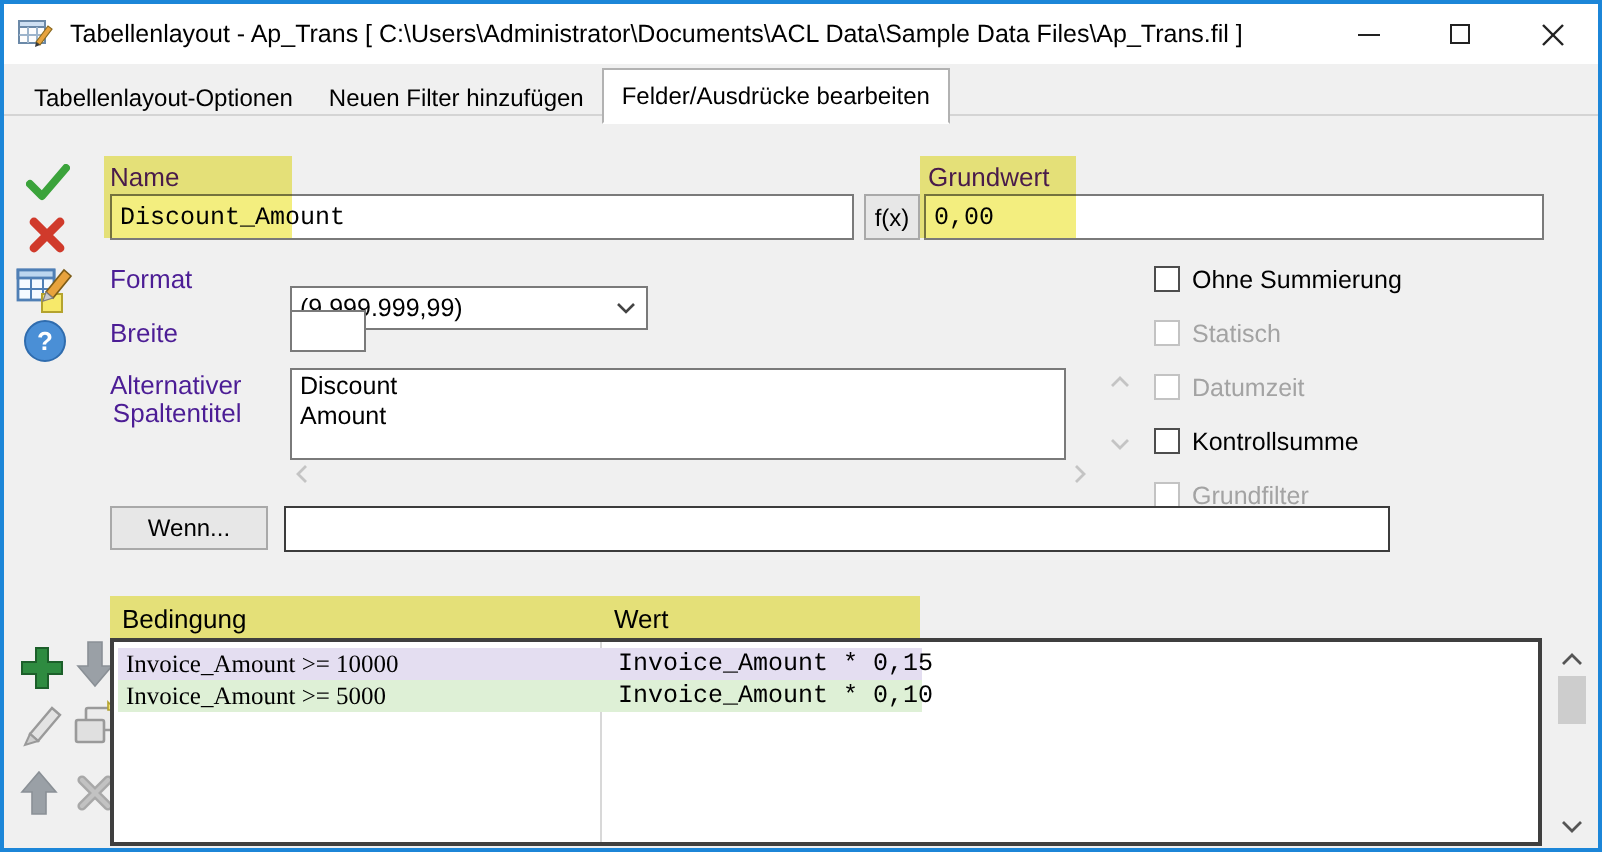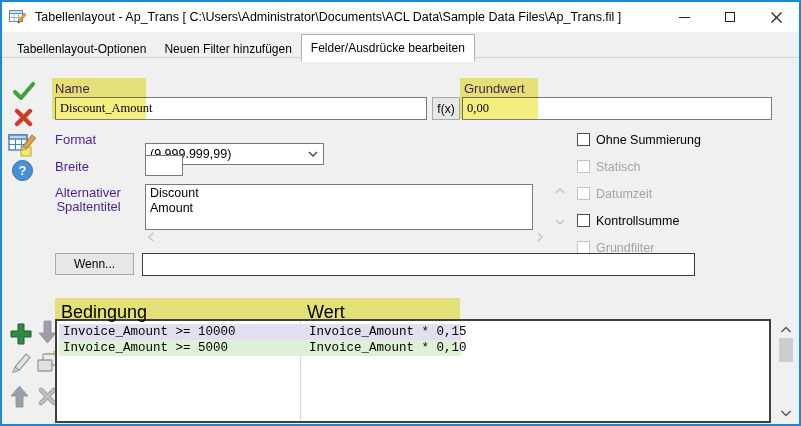--- a/index.html
+++ b/index.html
@@ -21,36 +21,36 @@
   .tabline { position:absolute; left:0; right:0; top:55px; height:1px; background:#d4d4d4; z-index:1; }
   .tab { font-size:12px; color:#000; padding:4px 8px 5px 8px; margin-top:4px; white-space:nowrap; border:1px solid transparent; }
   .tab.active { background:#fff; border:1px solid #b2b2b2; border-bottom:1px solid #fff; padding:6px 9px 6px 9px; margin-top:0; position:relative; z-index:4; }
   
   .rail-icon { position:absolute; }
   
   .hl { position:absolute; mix-blend-mode:multiply; opacity:.85; pointer-events:none; z-index:5; }
   
   .lbl { position:absolute; font-size:13px; color:#4c1d95; white-space:nowrap;text-align:right; }
   .lbl.two-line { line-height:14px; }
-  .field { position:absolute; border:1px solid #7a7a7a; background:#fff; font-size:12.5px; font-family:Liberation Serif, serif; color:#000; padding:0 4px; outline:none; }
+  .field { position:absolute; border:1px solid #7a7a7a; background:#fff; font-size:12.5px; font-family:Liberation Mono, monospace; color:#000; padding:0 4px; outline:none; }
   .btn { position:absolute; background:#e7e7e7; border:1px solid #a9a9a9; font-size:12px; color:#000; display:flex; align-items:center; justify-content:center; }
   .combo { position:absolute; border:1px solid #7a7a7a; background:#fff; display:flex; align-items:center; font-size:12.5px; padding-left:4px; }
   .combo .chev { position:absolute; right:5px; top:7px; }
   .tarea { position:absolute; border:1px solid #7a7a7a; background:#fff; font-size:12.5px; line-height:15px; padding:1px 4px; white-space:pre; overflow:hidden; resize:none; font-family:"Liberation Sans",sans-serif; }
   .scroll-glyph { position:absolute; color:#c4c4c4; }
   .cb-box { position:absolute; width:13px; height:13px; background:#fff; border:1px solid #4d4d4d; }
   .cb-box.disabled { border-color:#c3c3c3; }
   .cb-lbl { position:absolute; font-size:12.5px; color:#000; white-space:nowrap; }
   .cb-lbl.disabled { color:#a3a3a3; }
   
-  .cond-header-lbl { position:absolute; font-size:18px; color:#000; z-index:6; }
+  .cond-header-lbl { position:absolute; font-size:13px; color:#000; z-index:6; }
   .cond-table { position:absolute; left:53px; top:317px; width:716px; height:104px; background:#fff; border:2px solid #3f3f3f; }
   .col-divider { position:absolute; left:243px; top:0; bottom:0; width:1px; background:#d8d8d8; }
   .cond-row { position:absolute; left:2px; width:402px; height:16px; font-family:"Liberation Mono","DejaVu Sans Mono",monospace; font-size:12.5px; line-height:16px; color:#000; white-space:nowrap; }
-  .cond-row .cell-cond { position:absolute; left:4px; }
+  .cond-row .cell-cond { position:absolute; left:4px;font-family:Liberation Serif, serif; }
   .cond-row .cell-val { position:absolute; left:250px; }
   
   .vscroll { position:absolute; left:776px; top:318px; width:16px; height:103px; background:#f0f0f0; }
   .vs-arrow { position:absolute; left:2px; width:12px; height:12px; }
   .vs-thumb { position:absolute; left:1px; top:18px; width:14px; height:24px; background:#cdcdcd; }
   svg { display:block; }
 </style>
 </head>
 <body>
 

